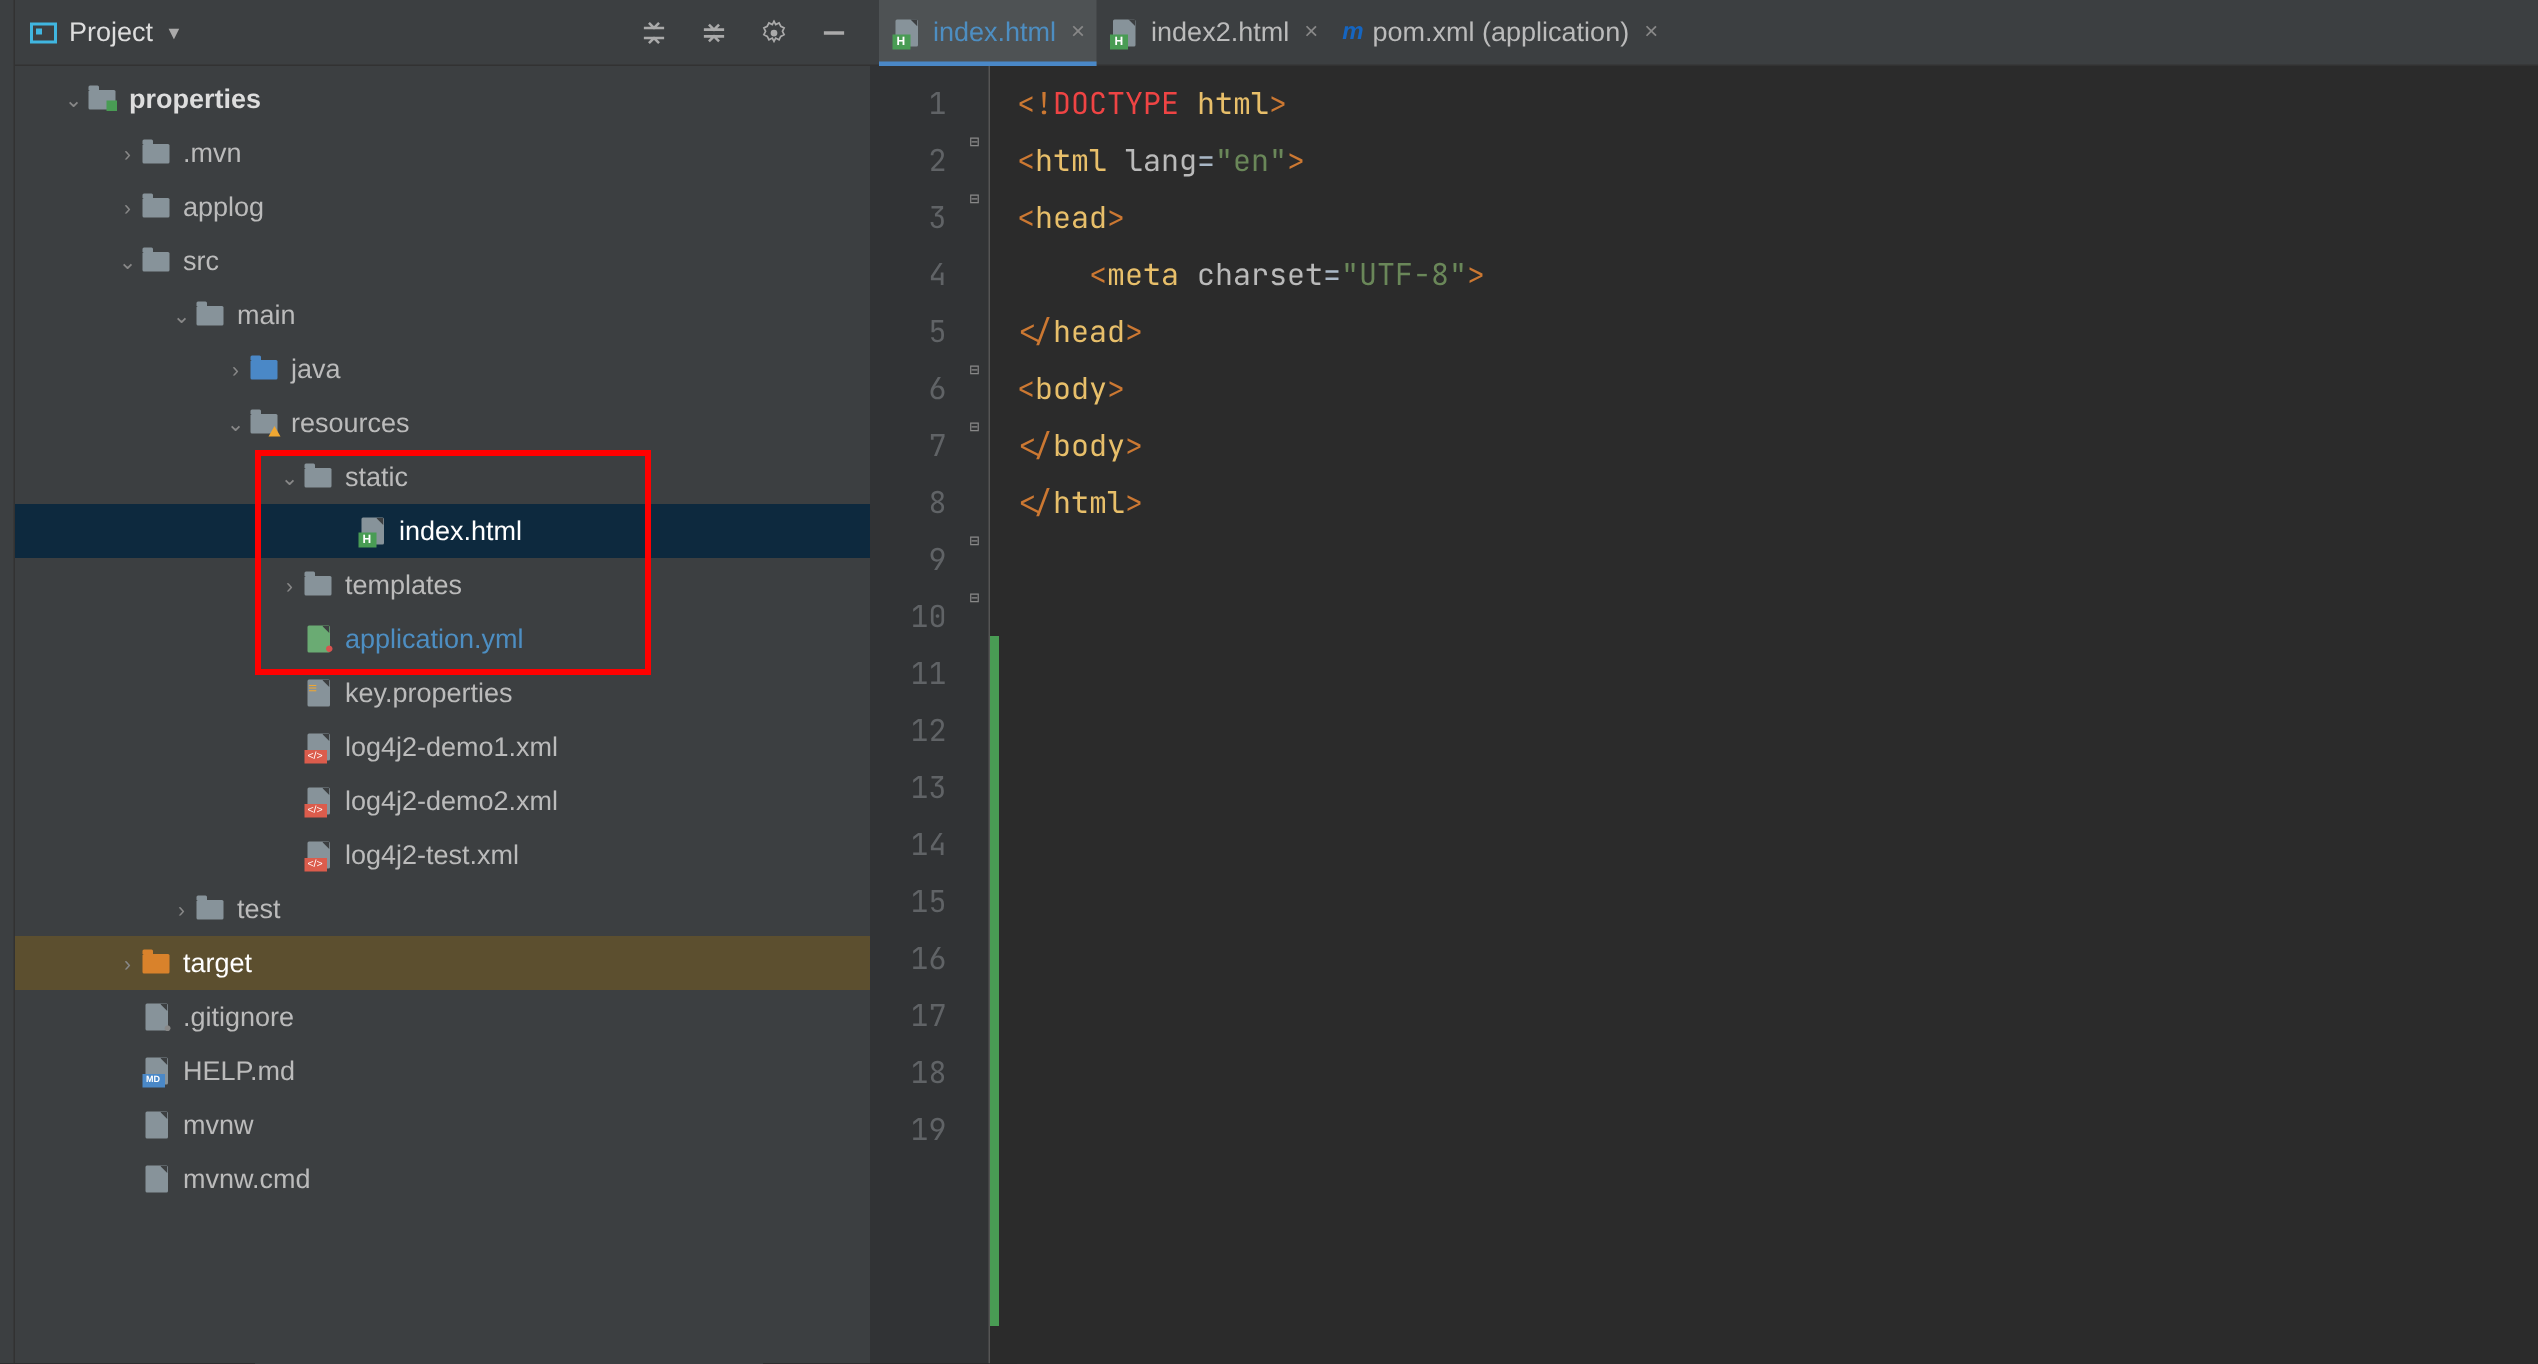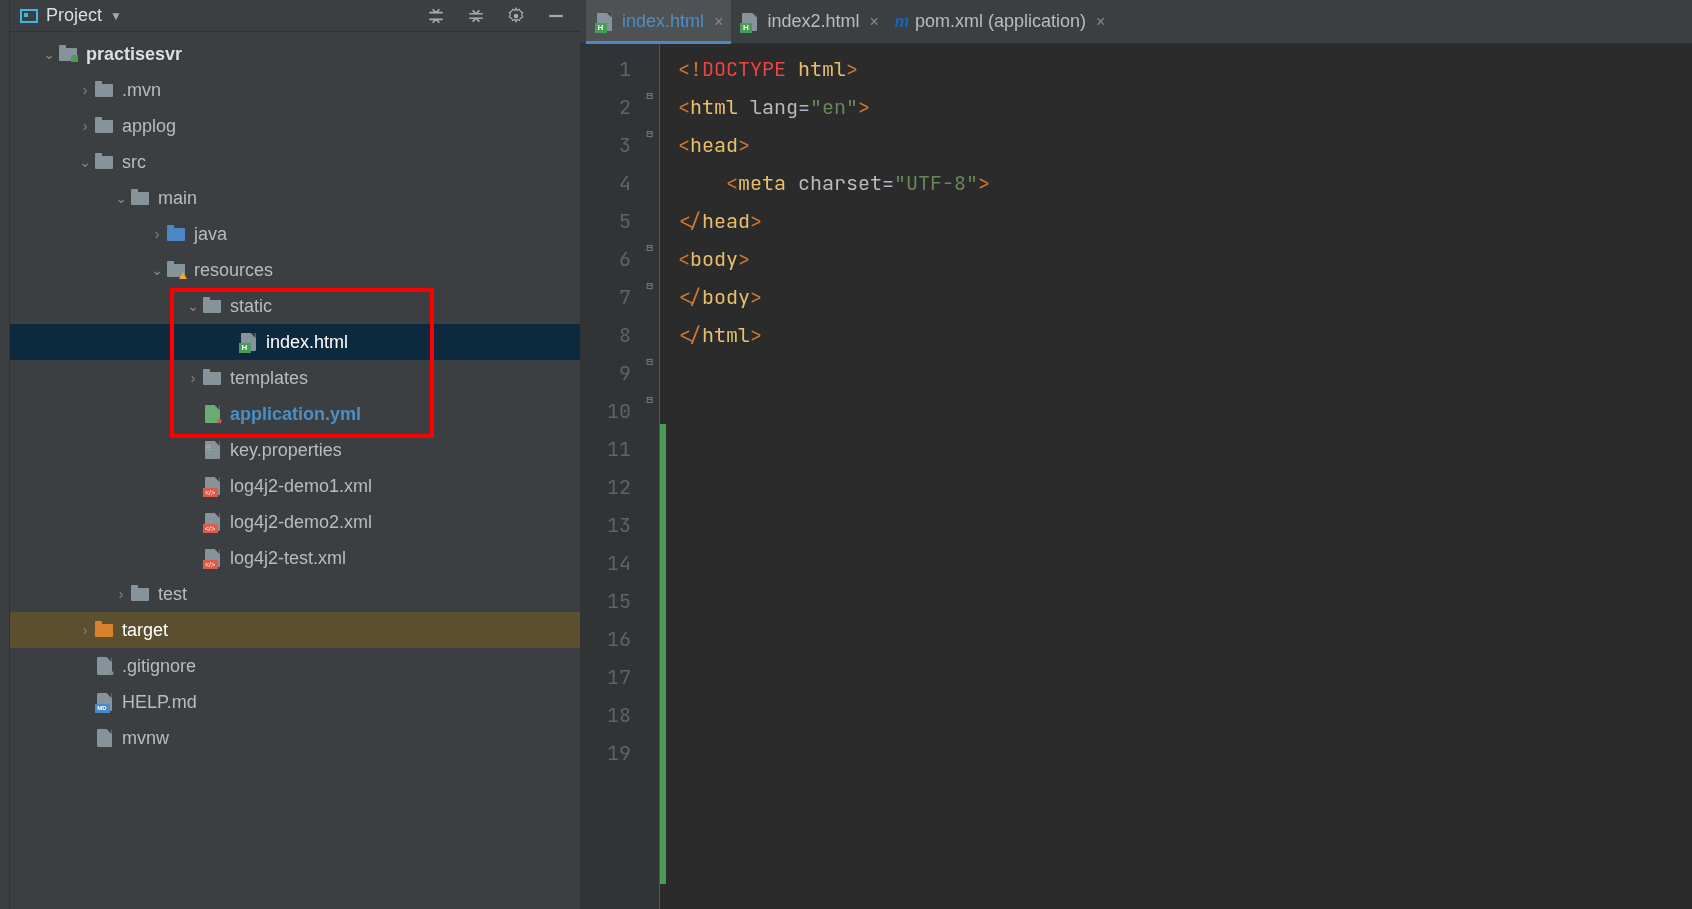--- a/index.html
+++ b/index.html
@@ -1,20 +1,20 @@
 <!DOCTYPE html>
 <html><head>
 <meta charset="utf-8">
 <style>
 * { margin:0; padding:0; box-sizing:border-box; }
 body { font-family:"Segoe UI",Arial,sans-serif; font-size:16px; background:#2b2b2b; color:#bbb; overflow:hidden; width:1692px; height:909px; }
 .app { display:flex; height:909px; }
 .left { width:10px; background:#3c3f41; border-right:1px solid #323232; }
 .project { width:570px; background:#3c3f41; display:flex; flex-direction:column; }
-.proj-header { height:32px; display:flex; align-items:center; padding:0 10px; border-bottom:1px solid #323232; }
+.proj-header { height:44px; display:flex; align-items:center; padding:0 10px; border-bottom:1px solid #323232; }
 .proj-header .proj-icon { width:18px; height:14px; border:2px solid #40B6E0; margin-right:8px; position:relative; }
 .proj-header .proj-icon::after { content:""; position:absolute; left:2px; top:2px; width:4px; height:4px; background:#40B6E0; }
 .proj-header .title { color:#ddd; font-size:18px; }
 .proj-header .dd { margin-left:8px; color:#aaa; font-size:12px; }
 .proj-header .spacer { flex:1; }
 .proj-header .tbtn { width:28px; height:28px; margin-left:12px; display:flex; align-items:center; justify-content:center; color:#aaa; cursor:pointer; }
 .proj-header svg { width:18px; height:18px; }
 .tree { flex:1; overflow:auto; padding-top:4px; font-size:18px; position:relative; }
 .row { display:flex; align-items:center; height:36px; cursor:pointer; white-space:nowrap; position:relative; }
 .row.sel { background:#0d293e; color:#fff; }
@@ -35,21 +35,21 @@
 .fic.yml { background:#6aab73; }
 .fic.yml::before { background:#3c3f41; }
 .fic.yml::after { content:"●"; position:absolute; right:-3px; bottom:-3px; color:#d9534f; font-size:10px; }
 .fic.prop::after { content:"≡"; position:absolute; left:1px; top:3px; font-size:10px; color:#F0A732; line-height:8px; }
 .fic.xml::after { content:"</>"; position:absolute; left:-2px; bottom:-2px; width:15px; height:9px; background:#db5c4c; color:#fff; font-size:7px; text-align:center; line-height:9px; }
 .fic.md::after { content:"MD"; position:absolute; left:-2px; bottom:-2px; width:15px; height:9px; background:#4A88C7; color:#fff; font-size:6px; font-weight:bold; text-align:center; line-height:9px; }
 .fic.git::after { content:"●"; position:absolute; right:-3px; bottom:-3px; color:#888; font-size:9px; }
 .label { color:#bbb; }
 .label.bold { font-weight:bold; color:#ddd; }
 .label.sel { color:#fff; }
-.label.link { color:#4d8ec2;font-weight:bold; }
+.label.link { color:#4d8ec2; }
 .label.orange { color:#ffffff; }
 .redbox { position:absolute; border:4px solid #f00; pointer-events:none; }
 .editor-wrap { flex:1; display:flex; flex-direction:column; background:#2b2b2b; }
 .tabs { height:44px; display:flex; align-items:center; background:#3c3f41; border-bottom:1px solid #323232; padding-left:6px; }
 .tab { height:44px; display:flex; align-items:center; padding:0 8px; cursor:pointer; position:relative; font-size:18px; }
 .tab.active { background:#4e5254; }
 .tab.active::after { content:""; position:absolute; left:0; right:0; bottom:0; height:3px; background:#4A88C7; }
 .tab .tico { margin-right:8px; }
 .tab .tlabel { color:#bbb; }
 .tab.active .tlabel { color:#4d8ec2; }
@@ -103,21 +103,21 @@
           </svg>
         </span>
   </div>
 
   <div class="tree">
    <div class="row" style="padding-left:30px">
           <span class="arrow">⌄</span>
           <span class="ico">
             <span class="fld root"></span>
           </span>
-          <span class="label bold">practisesvr</span>
+          <span class="label bold">properties</span>
         </div>
    <div class="row" style="padding-left:66px">
           <span class="arrow">›</span>
           <span class="ico">
             <span class="fld"></span>
           </span>
           <span class="label">.mvn</span>
         </div>
    <div class="row" style="padding-left:66px">
           <span class="arrow">›</span>
@@ -228,20 +228,26 @@
           <span class="ico">
             <span class="fic md"></span>
           </span>
           <span class="label">HELP.md</span>
         </div>
    <div class="row" style="padding-left:84px">
           <span class="ico">
             <span class="fic"></span>
           </span>
           <span class="label">mvnw</span>
+        </div>
+   <div class="row" style="padding-left:84px">
+          <span class="ico">
+            <span class="fic"></span>
+          </span>
+          <span class="label">mvnw.cmd</span>
         </div>
 
    <div class="redbox" style="left:160px; top:256px; width:264px; height:150px;"></div>
   </div>
  </div>
 
  <div class="editor-wrap">
   <div class="tabs">
    <div class="tab active">
     <span class="ico tico">

